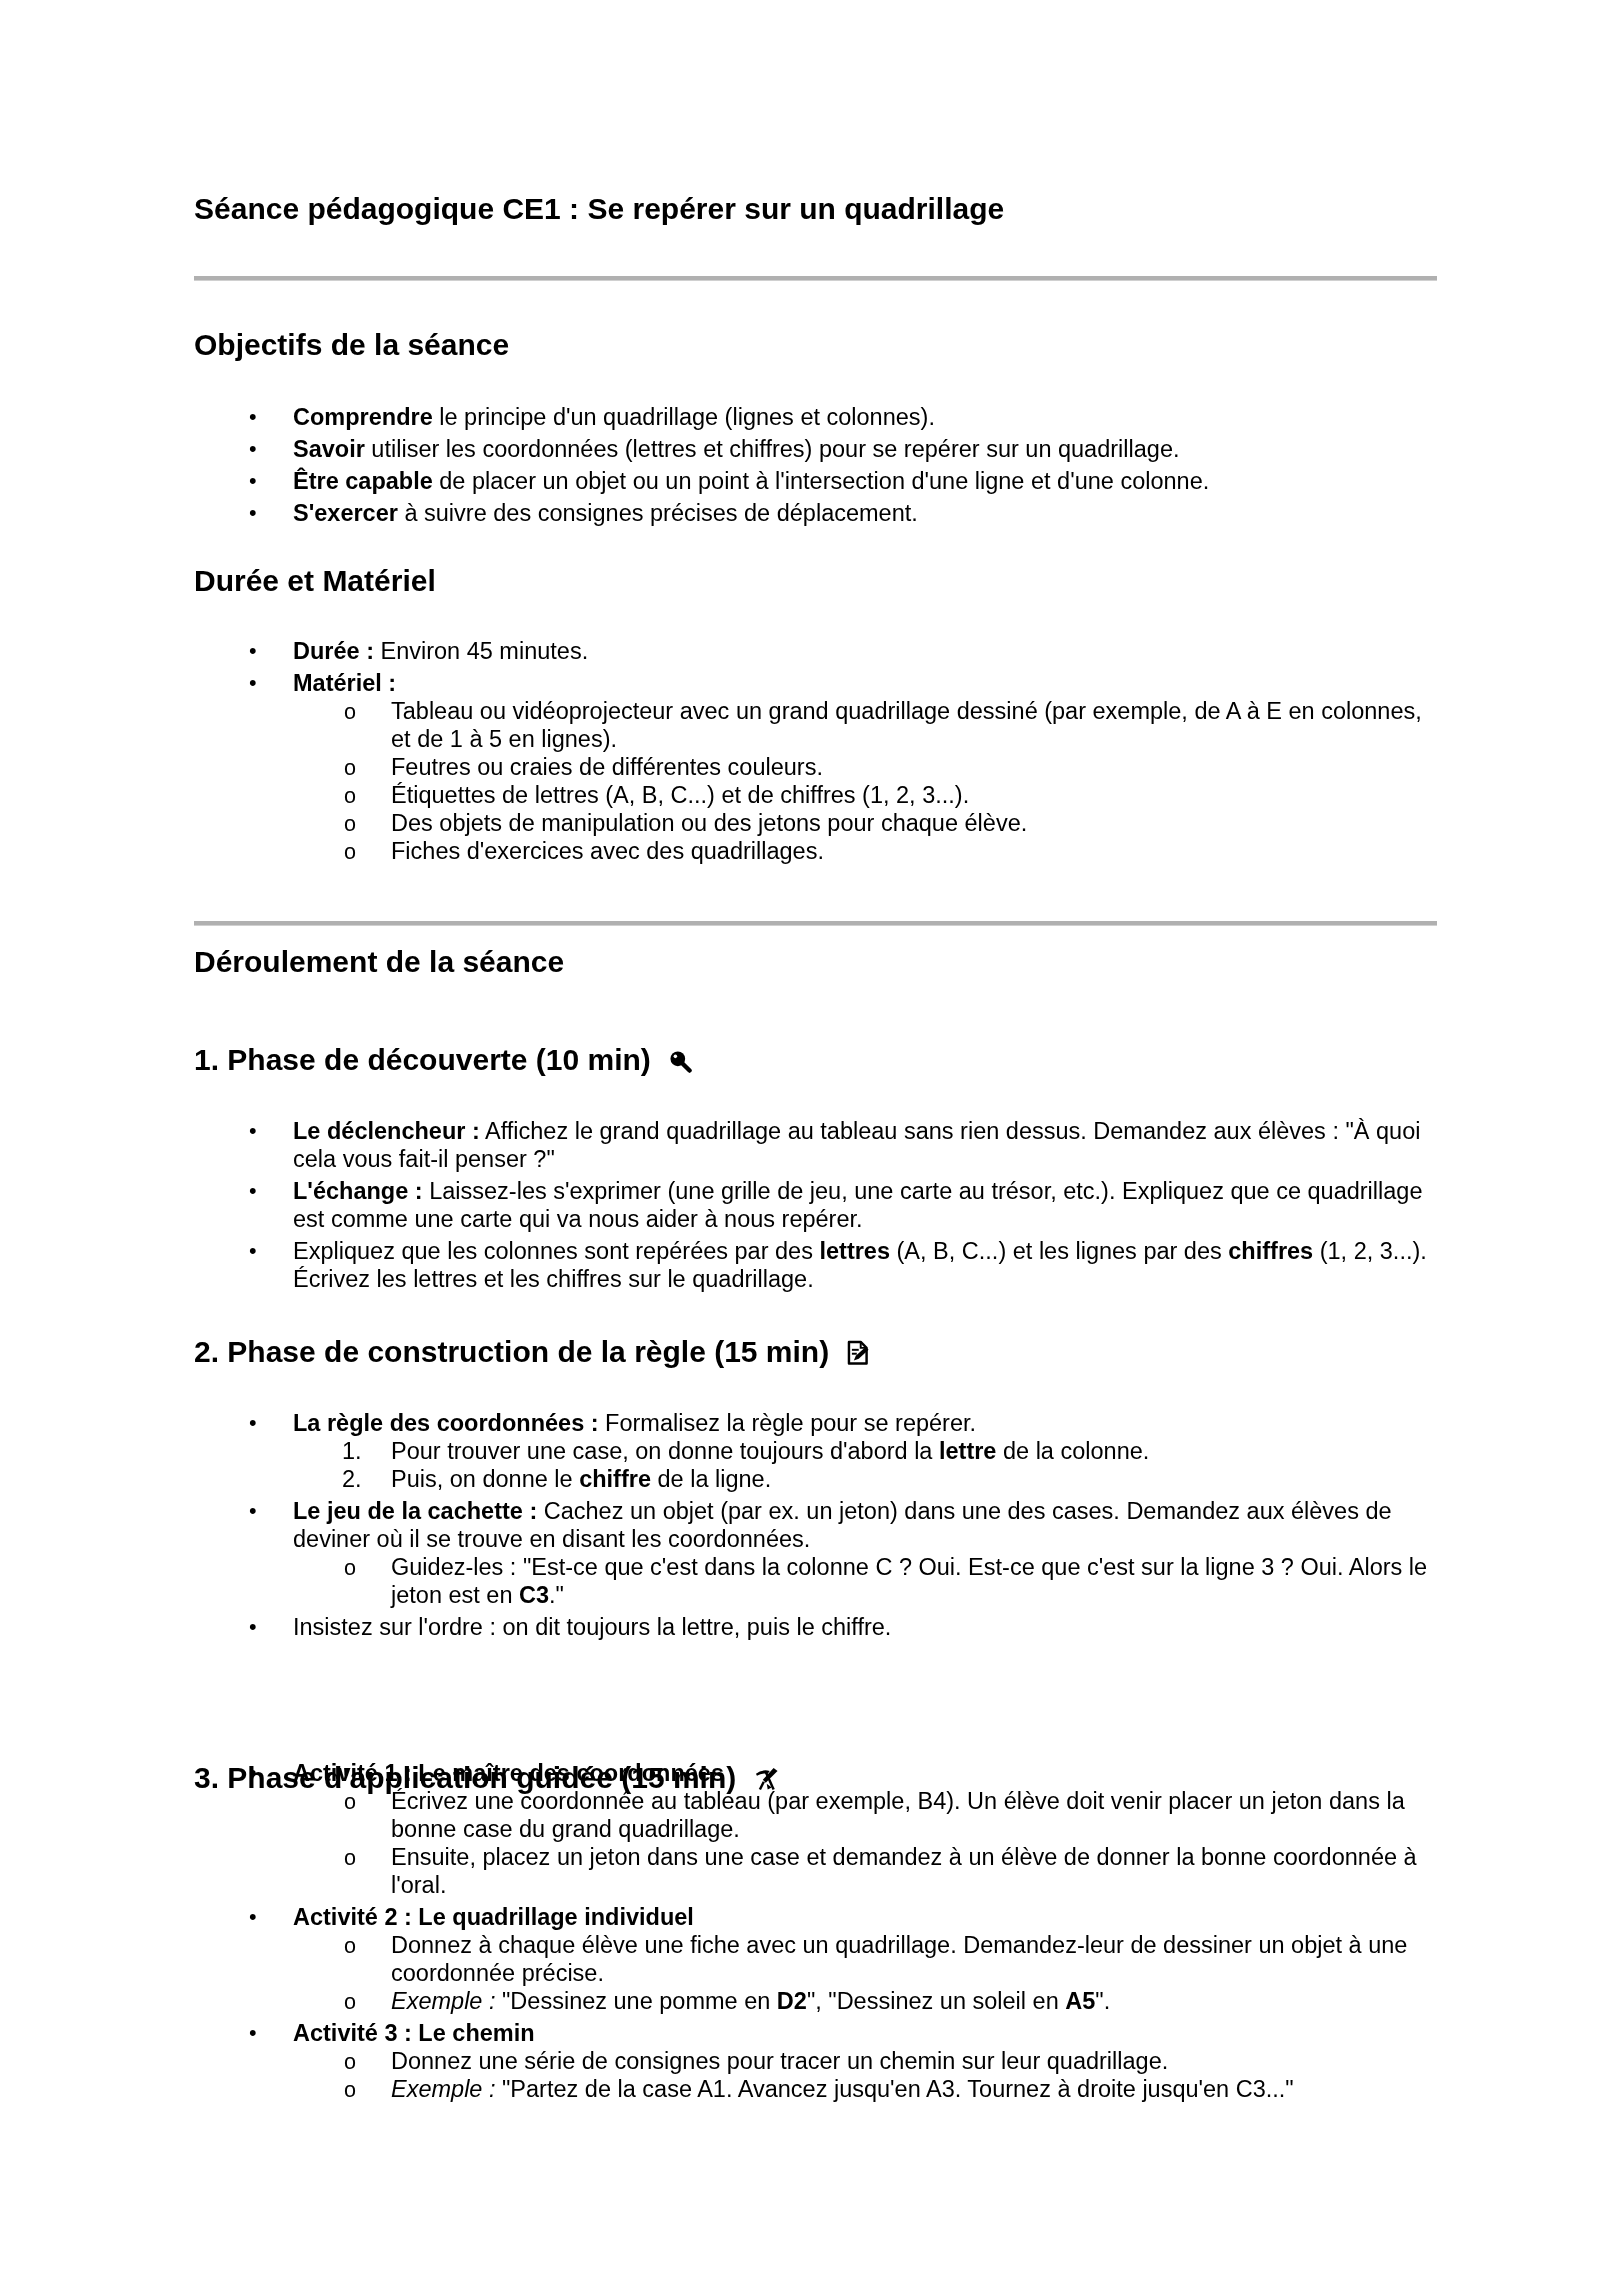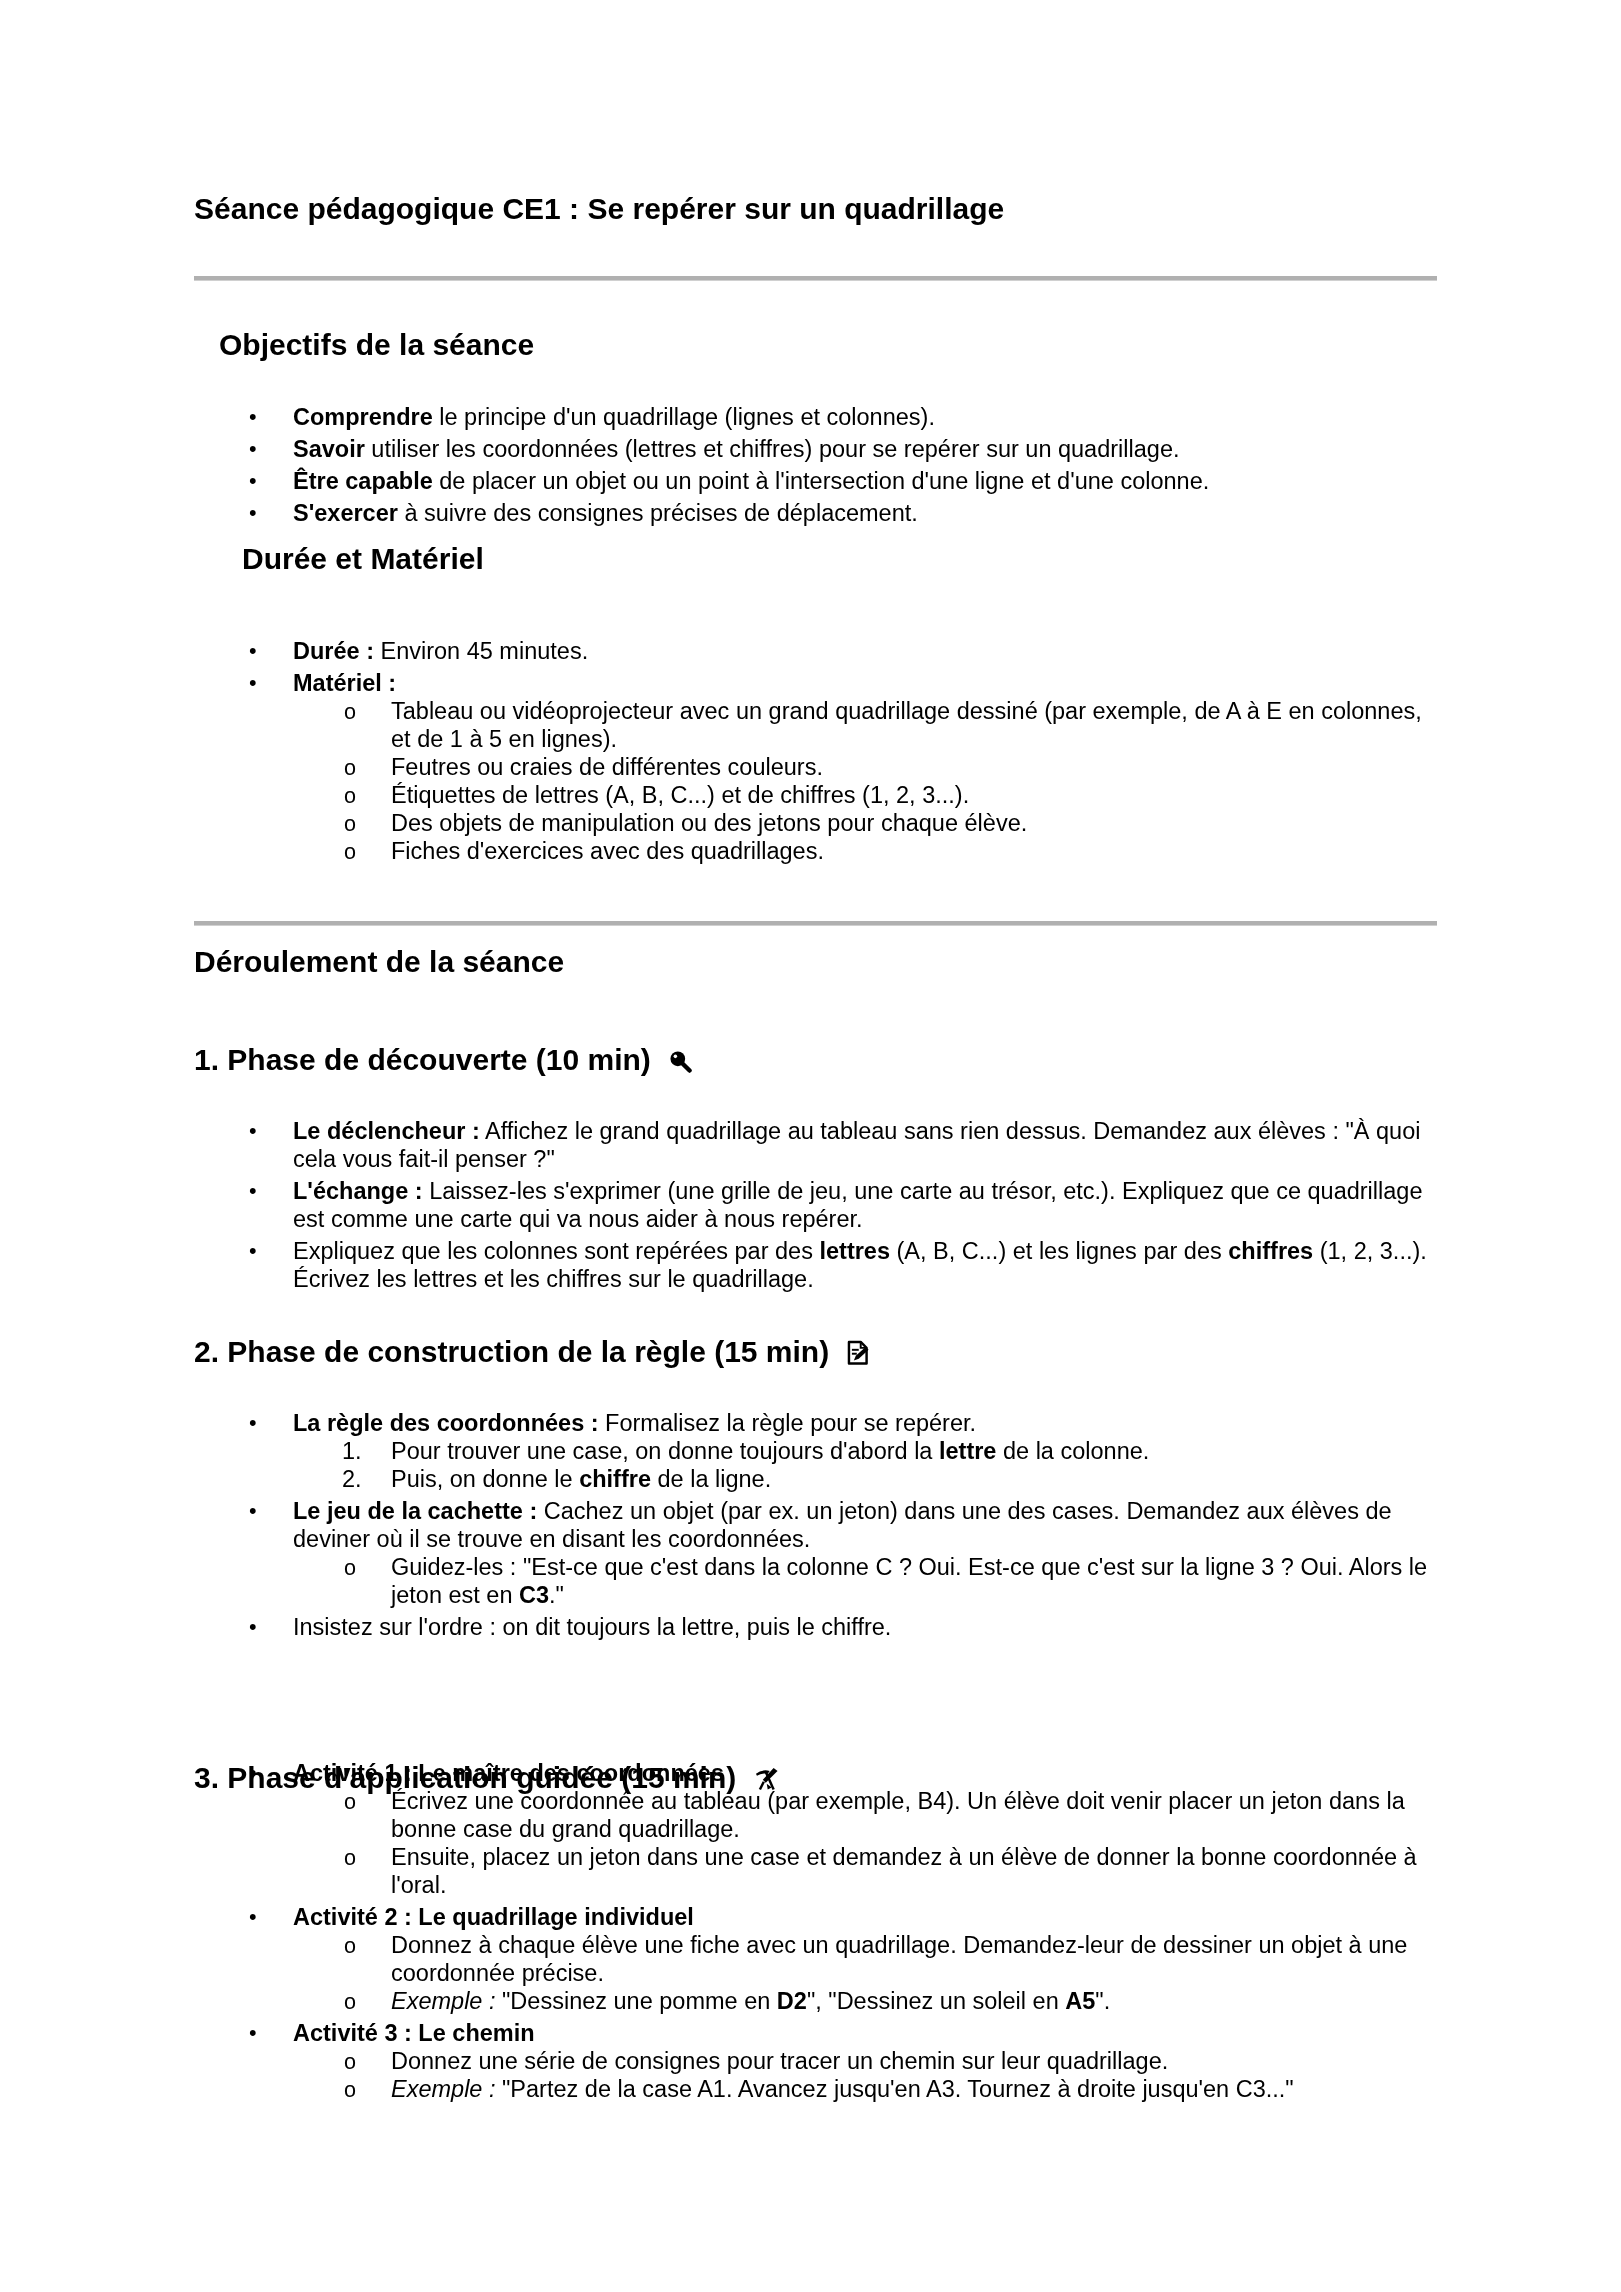--- a/index.html
+++ b/index.html
@@ -24,29 +24,29 @@
   .icon { display: inline-block; vertical-align: -3.9px; margin-left: 9.8px; }
 </style>
 </head>
 <body>
 
 <div class="page">
 
   <div class="h" style="top:195px;">Séance pédagogique CE1 : Se repérer sur un quadrillage</div>
   <div class="hr" style="top:276px;"></div>
 
-  <div class="h" style="top:331px;margin-left:25px;">Objectifs de la séance</div>
+  <div class="h" style="top:331px;">Objectifs de la séance</div>
   <ul class="lvl1" style="top:403px;">
     <li><span class="bul">•</span><b>Comprendre</b><span> le principe d'un quadrillage (lignes et colonnes).</span></li>
     <li><span class="bul">•</span><b>Savoir</b><span> utiliser les coordonnées (lettres et chiffres) pour se repérer sur un quadrillage.</span></li>
     <li><span class="bul">•</span><b>Être capable</b><span> de placer un objet ou un point à l'intersection d'une ligne et d'une colonne.</span></li>
     <li><span class="bul">•</span><b>S'exercer</b><span> à suivre des consignes précises de déplacement.</span></li>
   </ul>
 
-  <div class="h" style="top:545px;margin-left:48px;">Durée et Matériel</div>
+  <div class="h" style="top:567px;">Durée et Matériel</div>
   <ul class="lvl1" style="top:637px;">
     <li><span class="bul">•</span><b>Durée :</b><span> Environ 45 minutes.</span></li>
     <li><span class="bul">•</span><b>Matériel :</b>
       <ul class="lvl2 sub-wrap">
         <li><span class="bul2">o</span><span>Tableau ou vidéoprojecteur avec un grand quadrillage dessiné (par exemple, de A à E en colonnes, et de 1 à 5 en lignes).</span></li>
         <li><span class="bul2">o</span><span>Feutres ou craies de différentes couleurs.</span></li>
         <li><span class="bul2">o</span><span>Étiquettes de lettres (A, B, C...) et de chiffres (1, 2, 3...).</span></li>
         <li><span class="bul2">o</span><span>Des objets de manipulation ou des jetons pour chaque élève.</span></li>
         <li><span class="bul2">o</span><span>Fiches d'exercices avec des quadrillages.</span></li>
       </ul>

